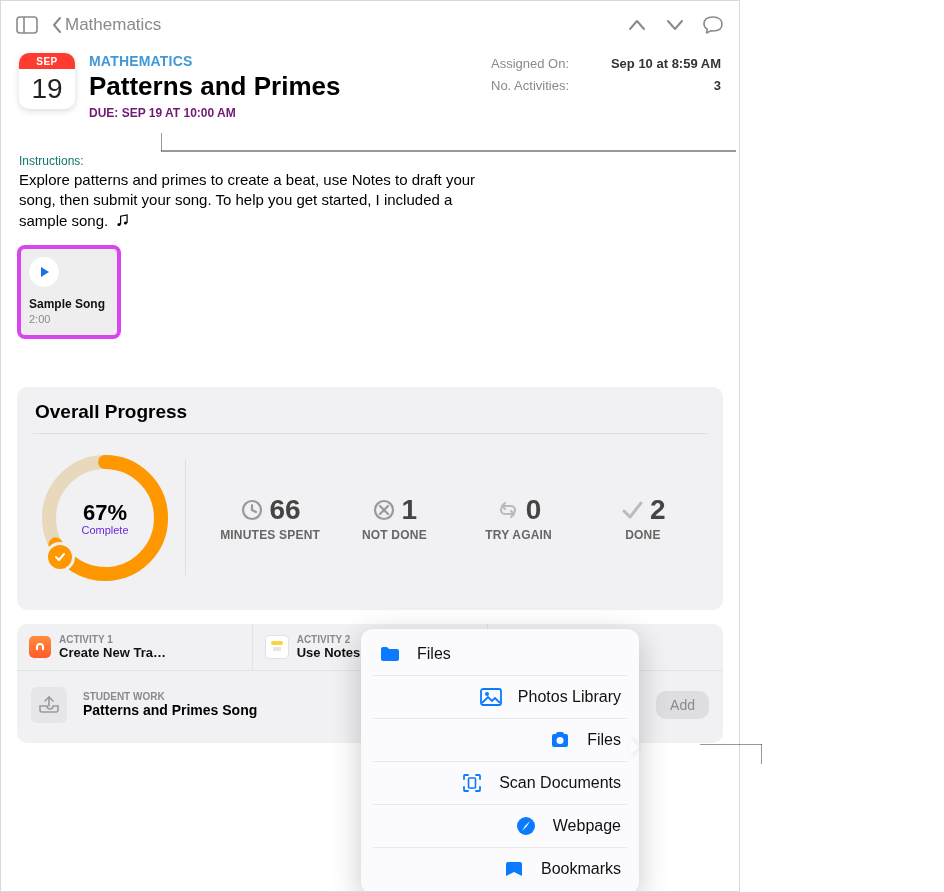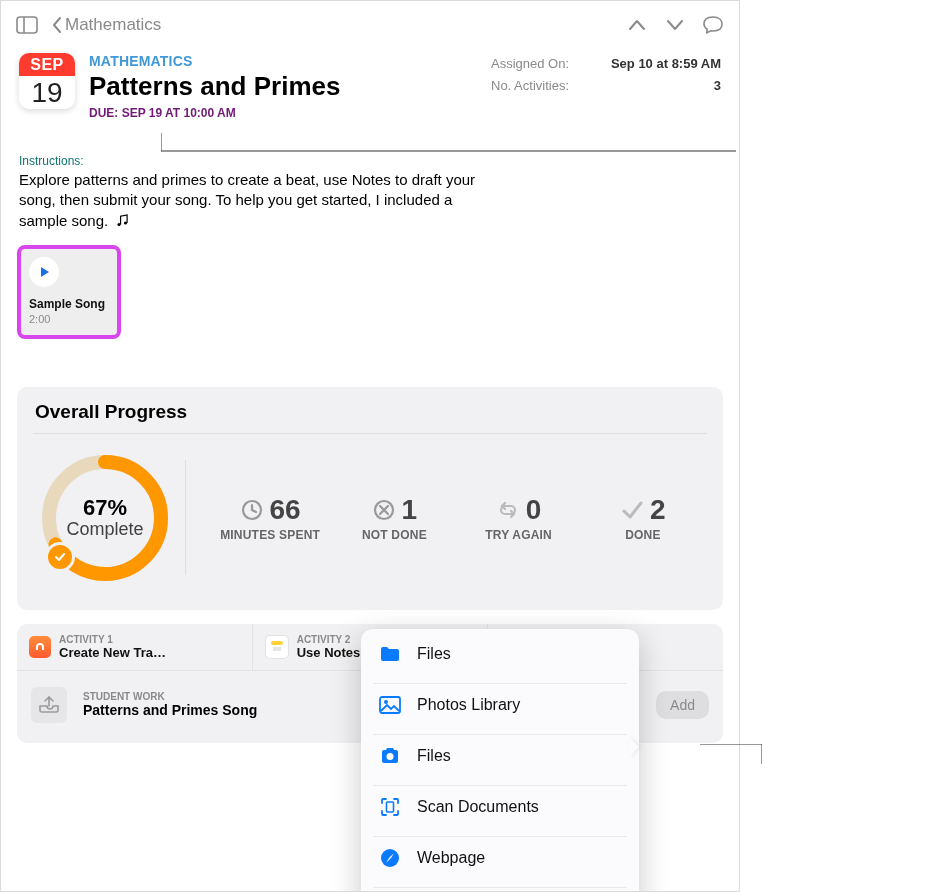--- a/index.html
+++ b/index.html
@@ -5,21 +5,21 @@
 html, body { margin:0; padding:0; font-family:-apple-system, "Helvetica Neue", Arial, sans-serif; background:#fff; color:#000; }
 .viewport { width:944px; height:892px; background:#fff; position:relative; }
 .app { width:740px; height:892px; border:1px solid #d9d9d9; background:#fff; position:relative; overflow:hidden; box-sizing:border-box; }
 .topbar { height:48px; display:flex; align-items:center; padding:0 12px; justify-content:space-between; }
 .tb-left, .tb-right { display:flex; align-items:center; gap:10px; }
 .tb-btn { width:28px; height:28px; display:flex; align-items:center; justify-content:center; color:#8a8a8d; }
 .breadcrumb { display:flex; align-items:center; color:#8a8a8d; font-size:17px; gap:2px; }
 .chev { width:12px; height:18px; }
 .header { display:flex; padding:4px 18px 0 18px; gap:14px; }
 .calendar { width:56px; height:56px; background:#fff; border-radius:10px; box-shadow:0 2px 6px rgba(0,0,0,.15); overflow:hidden; display:flex; flex-direction:column; }
-.cal-top { background:#ff3b30; color:#fff; font-size:16px; font-weight:700; text-align:center; padding:3px 0 2px; letter-spacing:.5px; }
+.cal-top { background:#ff3b30; color:#fff; font-size:10px; font-weight:700; text-align:center; padding:3px 0 2px; letter-spacing:.5px; }
 .cal-day { font-size:28px; font-weight:400; text-align:center; flex:1; display:flex; align-items:center; justify-content:center; color:#222; }
 .header-main { flex:1; min-width:0; }
 .subject { color:#4098d7; font-size:14px; font-weight:600; letter-spacing:.2px; }
 .title { font-size:26px; font-weight:700; margin-top:2px; }
 .due { color:#701a75; font-size:12px; font-weight:600; margin-top:4px; }
 .meta { font-size:13px; color:#8a8a8d; }
 .meta-row { display:flex; justify-content:space-between; width:230px; margin-left:auto; gap:10px; line-height:22px;}
 .meta-val { color:#333; font-weight:600; }
 .leader { position:absolute; left:160px; top:132px; width:575px; height:22px; pointer-events:none; }
 .instr-label { color:#0f766e; font-size:12px; padding:34px 18px 2px; }
@@ -29,21 +29,21 @@
 .play { width:30px; height:30px; background:#fff; border-radius:50%; display:flex; align-items:center; justify-content:center; }
 .att-title { font-size:12px; font-weight:600; margin-top:10px; color:#111; }
 .att-dur { font-size:11px; color:#8a8a8d; margin-top:2px; }
 .progress-card { margin:48px 16px 0; background:#f1f1f3; border-radius:10px; padding:14px 18px 22px; }
 .pc-title { font-size:19px; font-weight:700; }
 .pc-hr { border:0; border-top:1px solid #dedee0; margin:10px -2px 14px; }
 .pc-body { display:flex; align-items:center; gap:0; }
 .ring-wrap { position:relative; width:140px; height:140px; display:flex; align-items:center; justify-content:center; }
 .ring-center { position:absolute; text-align:center; }
 .ring-pct { font-size:22px; font-weight:700; }
-.ring-sub { font-size:18px; color:#404040; margin-top:-2px; }
+.ring-sub { font-size:11px; color:#6d28d9; margin-top:-2px; }
 .ring-badge { position:absolute; left:10px; bottom:16px; width:24px; height:24px; background:#ff9700; border:3px solid #f1f1f3; border-radius:50%; display:flex; align-items:center; justify-content:center; }
 .vr { width:1px; height:115px; background:#dedee0; margin:0 22px 0 10px; }
 .stat { text-align:center; flex:1; padding:0 6px; }
 .stat-top { display:flex; align-items:center; justify-content:center; gap:6px; color:#888; }
 .stat-num { font-size:28px; font-weight:700; color:#444; }
 .stat-label { font-size:12px; font-weight:700; color:#666; letter-spacing:.2px; margin-top:2px; }
 .activities { margin:14px 16px 0; background:#f1f1f3; border-radius:10px; }
 .acts-row { display:flex; border-bottom:1px solid #e3e3e5; }
 .act { flex:1; display:flex; gap:8px; align-items:center; padding:10px 12px; min-width:0; }
 .act + .act { border-left:1px solid #e3e3e5; }
@@ -52,21 +52,21 @@
 .act-num { font-size:10px; color:#8a8a8d; font-weight:600; }
 .act-title { font-size:13px; font-weight:700; color:#111; white-space:nowrap; overflow:hidden; text-overflow:ellipsis; max-width:130px; }
 .sw-row { display:flex; align-items:center; padding:16px 14px 20px; gap:16px; }
 .sw-icon { width:36px; height:36px; border-radius:6px; background:#e6e6e8; display:flex; align-items:center; justify-content:center; color:#9a9a9d; }
 .sw-label { font-size:10px; color:#8a8a8d; font-weight:600; }
 .sw-title { font-size:14px; font-weight:700; }
 .add-btn { margin-left:auto; background:#dedee0; color:#8a8a8d; border:none; border-radius:10px; font-size:14px; padding:6px 14px; font-family:inherit; }
 .popover { position:absolute; left:360px; top:628px; width:278px; background:#fbfbfd; border-radius:12px; box-shadow:0 8px 30px rgba(0,0,0,.22); padding:4px 0; }
 .popover::after { content:""; position:absolute; right:-10px; top:108px; border:10px solid transparent; border-left-color:#fbfbfd; filter:drop-shadow(2px 0 2px rgba(0,0,0,.08)); }
 .pop-item { display:flex; align-items:center; gap:16px; padding:10px 18px; font-size:16px; color:#111; }
-.pop-item + .pop-item { border-top:1px solid rgba(0,0,0,.07); margin:8px 12px; padding-left:6px; padding-right:6px;}
+.pop-item + .pop-item { border-top:1px solid rgba(0,0,0,.07); margin:0 12px; padding-left:6px; padding-right:6px;justify-content:flex-end;}
 .pop-item:first-child { margin:0 12px; padding-left:6px; padding-right:6px; }
 .pop-icon { width:22px; height:22px; display:flex; align-items:center; justify-content:center; color:#0a7aff; }
 .right-leader { position:absolute; left:700px; top:744px; width:62px; height:22px; pointer-events:none;}
 svg { display:block; }
 </style>
 </head>
 <body>
 
 <div class="viewport">
 

